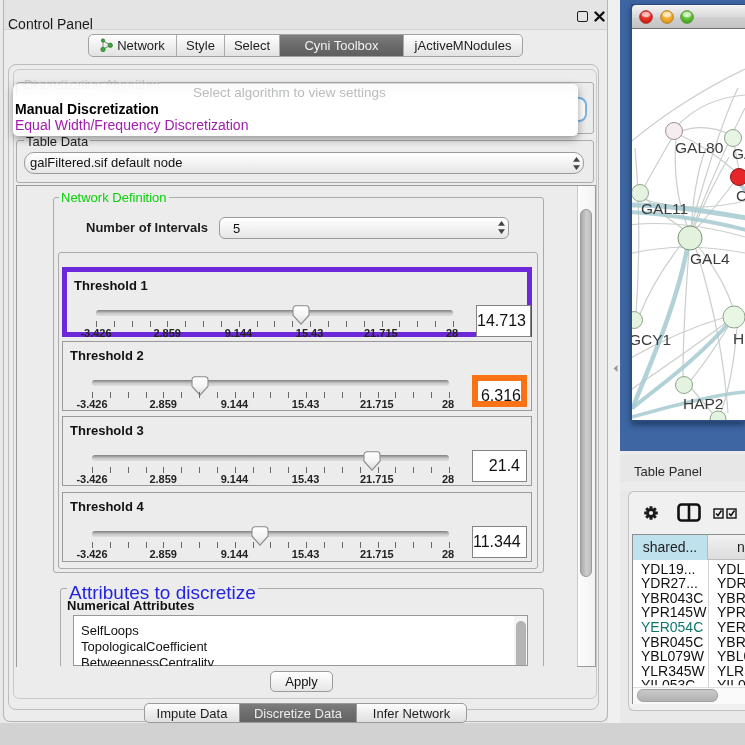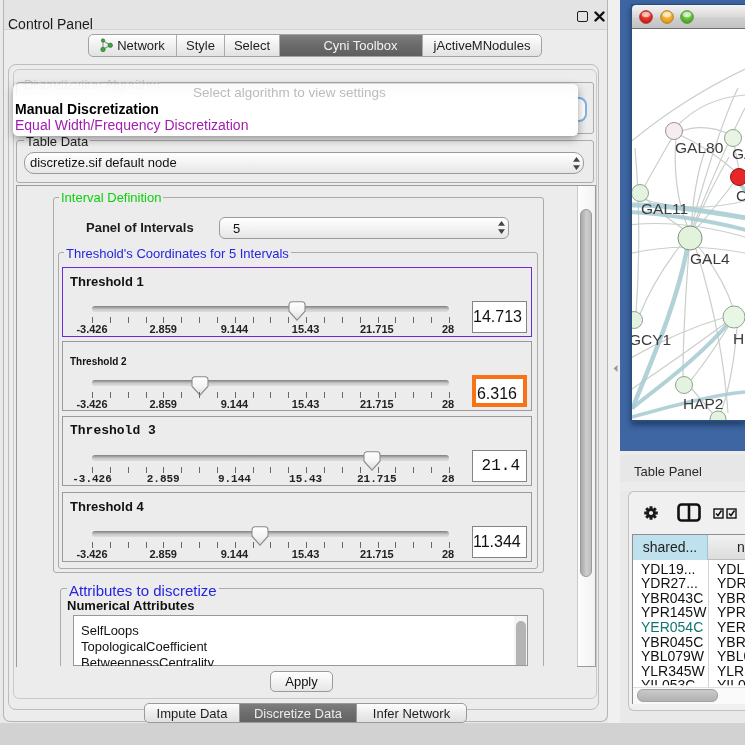--- a/index.html
+++ b/index.html
@@ -49,71 +49,70 @@
       <path d="M1.5,1.5 L9.5,9.5 M9.5,1.5 L1.5,9.5" stroke="#111" stroke-width="2.4" stroke-linecap="round"></path>
     </svg>
 <div class="abs" style="left:8px;top:64px;width:591px;height:646px;background:#ececec;border:1px solid #bdbdbd;border-radius:8px;box-sizing:border-box;"></div>
 <div class="abs" style="left:13px;top:69px;width:584px;height:630px;background:#ececec;border:1px solid #c9c9c9;border-radius:6px;box-sizing:border-box;"></div>
 <div class="abs" style="left:16px;top:82px;width:576px;height:50px;border:1px solid #ababab;border-radius:3px;"></div>
 <div class="abs" style="left:24px;top:77px;white-space:nowrap;font-size:13px;color:#c4c8c4;">Discretization Algorithm</div>
 <div class="abs" style="left:560px;top:97px;width:27px;height:25px;border:2.5px solid #7eb3e0;border-radius:8px;background:#fff;box-sizing:border-box;"></div>
 <div class="abs" style="left:16px;top:140px;width:576px;height:41px;border:1px solid #ababab;border-radius:3px;"></div>
 <div class="abs" style="left:24px;top:134px;white-space:nowrap;font-size:13px;color:#1d1d1d;background:#ececec;padding:0 2px;">Table Data</div>
 <div class="abs aqua" style="left:24px;top:152px;width:560px;height:22px;border-radius:10px;"></div>
-<div class="abs" style="left:30px;top:155px;white-space:nowrap;font-size:13px;color:#111;">discretize.sif default node</div>
+<div class="abs" style="left:30px;top:155px;white-space:nowrap;font-size:13px;color:#111;">galFiltered.sif default node</div>
 <svg class="abs" style="left:572px;top:157px" width="9" height="13" viewBox="0 0 9 13">
       <path d="M4.5,0 L8,4.7 H1 Z" fill="#444"></path>
       <path d="M4.5,13 L1,8.3 H8 Z" fill="#444"></path>
     </svg>
 <div class="abs" style="left:16px;top:185px;width:580px;height:482px;border:1px solid #9a9a9a;background:#ececec;box-sizing:border-box;"></div>
 <div class="abs" style="left:577px;top:186px;width:1px;height:480px;background:#c9c9c9;"></div>
 <div class="abs" style="left:578px;top:186px;width:17px;height:480px;background:linear-gradient(90deg,#fdfdfd,#f2f2f2);"></div>
 <div class="abs" style="left:580px;top:209px;width:12px;height:368px;background:linear-gradient(90deg,#a8a8a8,#cdcdcd 55%,#bdbdbd);border:1px solid #9a9a9a;border-radius:6px;box-sizing:border-box;"></div>
 <div class="abs" style="left:53px;top:197px;width:489px;height:374px;border:1px solid #ababab;border-radius:3px;"></div>
-<div class="abs" style="left:59px;top:190px;white-space:nowrap;font-size:13px;color:#0ad10a;background:#ececec;padding:0 2px;">Interval Definition</div>
-<div class="abs" style="left:86px;top:220px;white-space:nowrap;font-size:13px;font-weight:bold;color:#1d1d1d;">Panel of Intervals</div>
+<div class="abs" style="left:59px;top:190px;white-space:nowrap;font-size:13px;color:#0ad10a;background:#ececec;padding:0 2px;">Network Definition</div>
+<div class="abs" style="left:86px;top:220px;white-space:nowrap;font-size:13px;font-weight:bold;color:#1d1d1d;">Number of Intervals</div>
 <div class="abs aqua" style="left:219px;top:217px;width:290px;height:22px;border-radius:6px;"></div>
 <div class="abs" style="left:233px;top:221px;white-space:nowrap;font-size:13px;color:#111;">5</div>
 <svg class="abs" style="left:497px;top:221px" width="9" height="13" viewBox="0 0 9 13">
       <path d="M4.5,0 L8,4.7 H1 Z" fill="#444"></path>
       <path d="M4.5,13 L1,8.3 H8 Z" fill="#444"></path>
     </svg>
 <div class="abs" style="left:58px;top:252px;width:478px;height:315px;border:1px solid #ababab;border-radius:3px;"></div>
-<div class="abs" style="left:64px;top:246px;white-space:nowrap;font-size:13px;color:#2525e0;background:#ececec;padding:0 2px;">Threshold's Coordinates for 5 Intervals</div>
-<div class="abs" style="left:62px;top:266.5px;width:470px;height:70px;border:1px solid #6d28d9;box-sizing:border-box;">
+<div class="abs" style="left:62px;top:266.5px;width:470px;height:70px;border:5px solid #6d28d9;box-sizing:border-box;">
 <div class="abs" style="left:7px;top:6px;font-size:13px;font-weight:bold;color:#111;">Threshold 1</div>
 <div class="abs" style="left:29px;top:38px;width:357px;height:6px;border-radius:3px;background:linear-gradient(#7f7f7f,#c9c9c9 55%,#dedede);"></div>
 <svg class="abs" style="left:225.0px;top:33.5px" width="18" height="20" viewBox="0 0 18 20">
         <path d="M4,0.7 L14,0.7 A3,3 0 0 1 17,3.7 L17,10.2 L9,19.2 L1,10.2 L1,3.7 A3,3 0 0 1 4,0.7 Z" fill="url(#thumbg)" stroke="#8b8b8b" stroke-width="1.1"></path>
       </svg>
 <div class="abs" style="left:29px;top:49.5px;width:358px;height:6px;background:repeating-linear-gradient(to right,#686868 0px,#686868 1px,transparent 1px,transparent 17.85px);"></div>
 <div class="abs" style="left:29px;top:55.5px;transform:translateX(-50%);font-size:11px;font-weight:bold;color:#222;">-3.426</div>
 <div class="abs" style="left:100.2px;top:55.5px;transform:translateX(-50%);font-size:11px;font-weight:bold;color:#222;">2.859</div>
 <div class="abs" style="left:171.4px;top:55.5px;transform:translateX(-50%);font-size:11px;font-weight:bold;color:#222;">9.144</div>
 <div class="abs" style="left:242.6px;top:55.5px;transform:translateX(-50%);font-size:11px;font-weight:bold;color:#222;">15.43</div>
 <div class="abs" style="left:313.8px;top:55.5px;transform:translateX(-50%);font-size:11px;font-weight:bold;color:#222;">21.715</div>
 <div class="abs" style="left:385px;top:55.5px;transform:translateX(-50%);font-size:11px;font-weight:bold;color:#222;">28</div>
 <div class="abs" style="left:409px;top:33px;width:55px;height:32px;background:#fff;border:1px solid #848484;box-sizing:border-box;font-size:16px;color:#111;text-align:right;line-height:30px;padding-right:6px;">14.713</div>
 </div>
 <div class="abs" style="left:62px;top:341.0px;width:470px;height:70px;border:1px solid #9a9a9a;box-sizing:border-box;">
-<div class="abs" style="left:7px;top:6px;font-size:10px;font-weight:bold;color:#111;margin-top:8px;">Threshold 2</div>
+<div class="abs" style="left:7px;top:6px;font-size:13px;font-weight:bold;color:#111;">Threshold 2</div>
 <div class="abs" style="left:29px;top:38px;width:357px;height:6px;border-radius:3px;background:linear-gradient(#7f7f7f,#c9c9c9 55%,#dedede);"></div>
 <svg class="abs" style="left:128.0px;top:33.5px" width="18" height="20" viewBox="0 0 18 20">
         <path d="M4,0.7 L14,0.7 A3,3 0 0 1 17,3.7 L17,10.2 L9,19.2 L1,10.2 L1,3.7 A3,3 0 0 1 4,0.7 Z" fill="url(#thumbg)" stroke="#8b8b8b" stroke-width="1.1"></path>
       </svg>
 <div class="abs" style="left:29px;top:49.5px;width:358px;height:6px;background:repeating-linear-gradient(to right,#686868 0px,#686868 1px,transparent 1px,transparent 17.85px);"></div>
 <div class="abs" style="left:29px;top:55.5px;transform:translateX(-50%);font-size:11px;font-weight:bold;color:#222;">-3.426</div>
 <div class="abs" style="left:100.2px;top:55.5px;transform:translateX(-50%);font-size:11px;font-weight:bold;color:#222;">2.859</div>
 <div class="abs" style="left:171.4px;top:55.5px;transform:translateX(-50%);font-size:11px;font-weight:bold;color:#222;">9.144</div>
 <div class="abs" style="left:242.6px;top:55.5px;transform:translateX(-50%);font-size:11px;font-weight:bold;color:#222;">15.43</div>
 <div class="abs" style="left:313.8px;top:55.5px;transform:translateX(-50%);font-size:11px;font-weight:bold;color:#222;">21.715</div>
 <div class="abs" style="left:385px;top:55.5px;transform:translateX(-50%);font-size:11px;font-weight:bold;color:#222;">28</div>
-<div class="abs" style="left:409px;top:33px;width:55px;height:32px;background:#fff;border:4px solid #f97316;box-sizing:border-box;font-size:16px;color:#111;text-align:right;line-height:30px;padding-right:6px;">6.316</div>
-</div>
-<div class="abs" style="left:62px;top:416.0px;width:470px;height:70px;border:1px solid #9a9a9a;box-sizing:border-box;font-family:Liberation Mono, monospace;">
+<div class="abs" style="left:409px;top:33px;width:55px;height:32px;background:#fff;border:6px solid #f97316;box-sizing:border-box;font-size:16px;color:#111;text-align:right;line-height:30px;">6.316</div>
+</div>
+<div class="abs" style="left:62px;top:416.0px;width:470px;height:70px;border:1px solid #9a9a9a;box-sizing:border-box;">
 <div class="abs" style="left:7px;top:6px;font-size:13px;font-weight:bold;color:#111;">Threshold 3</div>
 <div class="abs" style="left:29px;top:38px;width:357px;height:6px;border-radius:3px;background:linear-gradient(#7f7f7f,#c9c9c9 55%,#dedede);"></div>
 <svg class="abs" style="left:299.5px;top:33.5px" width="18" height="20" viewBox="0 0 18 20">
         <path d="M4,0.7 L14,0.7 A3,3 0 0 1 17,3.7 L17,10.2 L9,19.2 L1,10.2 L1,3.7 A3,3 0 0 1 4,0.7 Z" fill="url(#thumbg)" stroke="#8b8b8b" stroke-width="1.1"></path>
       </svg>
 <div class="abs" style="left:29px;top:49.5px;width:358px;height:6px;background:repeating-linear-gradient(to right,#686868 0px,#686868 1px,transparent 1px,transparent 17.85px);"></div>
 <div class="abs" style="left:29px;top:55.5px;transform:translateX(-50%);font-size:11px;font-weight:bold;color:#222;">-3.426</div>
 <div class="abs" style="left:100.2px;top:55.5px;transform:translateX(-50%);font-size:11px;font-weight:bold;color:#222;">2.859</div>
 <div class="abs" style="left:171.4px;top:55.5px;transform:translateX(-50%);font-size:11px;font-weight:bold;color:#222;">9.144</div>
 <div class="abs" style="left:242.6px;top:55.5px;transform:translateX(-50%);font-size:11px;font-weight:bold;color:#222;">15.43</div>
@@ -130,40 +129,40 @@
 <div class="abs" style="left:29px;top:49.5px;width:358px;height:6px;background:repeating-linear-gradient(to right,#686868 0px,#686868 1px,transparent 1px,transparent 17.85px);"></div>
 <div class="abs" style="left:29px;top:55.5px;transform:translateX(-50%);font-size:11px;font-weight:bold;color:#222;">-3.426</div>
 <div class="abs" style="left:100.2px;top:55.5px;transform:translateX(-50%);font-size:11px;font-weight:bold;color:#222;">2.859</div>
 <div class="abs" style="left:171.4px;top:55.5px;transform:translateX(-50%);font-size:11px;font-weight:bold;color:#222;">9.144</div>
 <div class="abs" style="left:242.6px;top:55.5px;transform:translateX(-50%);font-size:11px;font-weight:bold;color:#222;">15.43</div>
 <div class="abs" style="left:313.8px;top:55.5px;transform:translateX(-50%);font-size:11px;font-weight:bold;color:#222;">21.715</div>
 <div class="abs" style="left:385px;top:55.5px;transform:translateX(-50%);font-size:11px;font-weight:bold;color:#222;">28</div>
 <div class="abs" style="left:409px;top:33px;width:55px;height:32px;background:#fff;border:1px solid #848484;box-sizing:border-box;font-size:16px;color:#111;text-align:right;line-height:30px;padding-right:6px;">11.344</div>
 </div>
 <div class="abs" style="left:60px;top:588px;width:482px;height:100px;border:1px solid #ababab;border-radius:3px;clip-path:inset(0 0 22px 0);"></div>
-<div class="abs" style="left:67px;top:582px;white-space:nowrap;font-size:15px;color:#2525e0;background:#ececec;padding:0 2px;">Attributes to discretize</div>
+<div class="abs" style="left:67px;top:582px;white-space:nowrap;font-size:19px;color:#2525e0;background:#ececec;padding:0 2px;">Attributes to discretize</div>
 <div class="abs" style="left:67px;top:598px;white-space:nowrap;font-size:13px;font-weight:bold;color:#111;">Numerical Attributes</div>
 <div class="abs" style="left:73px;top:615px;width:455px;height:51px;background:#fff;border:1px solid #989898;box-sizing:border-box;"></div>
 <div class="abs" style="left:81px;top:623px;white-space:nowrap;font-size:13px;color:#111;">SelfLoops</div>
 <div class="abs" style="left:81px;top:639px;white-space:nowrap;font-size:13px;color:#111;">TopologicalCoefficient</div>
 <div class="abs" style="left:81px;top:655px;white-space:nowrap;font-size:13px;color:#111;clip-path:inset(0 0 3px 0);">BetweennessCentrality</div>
 <div class="abs" style="left:514px;top:616px;width:13px;height:49px;background:#f4f4f4;"></div>
 <div class="abs" style="left:516px;top:621px;width:10px;height:44px;background:#b4b4b4;border-radius:5px 5px 0 0;"></div>
 <div class="abs" style="left:17px;top:666px;width:560px;height:4px;background:#ececec;"></div>
 <div class="abs aqua" style="left:270px;top:671px;width:63px;height:21px;border-radius:5px;text-align:center;font-size:13px;color:#111;line-height:19px;">Apply</div>
 <div class="abs" style="left:88px;top:34px;height:23px;border:1px solid #a2a2a2;border-radius:5px;background:linear-gradient(#ffffff,#f0f0f0 50%,#e2e2e2);box-sizing:border-box;display:flex;font-size:13px;color:#1d1d1d;overflow:hidden;">
 <div style="width:87px;border-right:1px solid #aaa;display:flex;align-items:center;justify-content:center;gap:4px;"><svg width="13" height="15" viewBox="0 0 13 15">
           <path d="M3,3 L3,11 M3.5,11 L10,7.5 M3.5,3 L10,7" stroke="#8a9a8a" stroke-width="1.1" fill="none"></path>
           <circle cx="3" cy="2.5" r="1.7" fill="#3fa63f" stroke="#2c7a2c" stroke-width="0.7"></circle>
           <circle cx="3" cy="11.5" r="2.2" fill="#3fa63f" stroke="#2c7a2c" stroke-width="0.7"></circle>
           <circle cx="10.3" cy="7.3" r="2.2" fill="#3fa63f" stroke="#2c7a2c" stroke-width="0.7"></circle>
         </svg>Network</div>
 <div style="width:47px;border-right:1px solid #aaa;display:flex;align-items:center;justify-content:center;">Style</div>
 <div style="width:54px;border-right:1px solid #aaa;display:flex;align-items:center;justify-content:center;">Select</div>
-<div style="width:123px;background:linear-gradient(#7d7d7d,#6a6a6a 50%,#5f5f5f);color:#f2f2f2;display:flex;align-items:center;justify-content:center;padding-left:19px;">Cyni Toolbox</div>
+<div style="width:123px;background:linear-gradient(#7d7d7d,#6a6a6a 50%,#5f5f5f);color:#f2f2f2;display:flex;align-items:center;justify-content:center;">Cyni Toolbox</div>
 <div style="width:118px;border-left:1px solid #aaa;display:flex;align-items:center;justify-content:center;">jActiveMNodules</div>
 </div>
 <div class="abs" style="left:144px;top:703px;height:20px;border:1px solid #9a9a9a;border-radius:5px;background:linear-gradient(#fdfdfd,#ededed 50%,#e0e0e0);box-sizing:border-box;display:flex;font-size:13px;color:#1d1d1d;overflow:hidden;">
 <div style="width:95px;border-right:1px solid #9a9a9a;display:flex;align-items:center;justify-content:center;box-sizing:border-box;">Impute Data</div>
 <div style="width:116px;background:linear-gradient(#7d7d7d,#6d6d6d 50%,#636363);color:#ededed;display:flex;align-items:center;justify-content:center;">Discretize Data</div>
 <div style="width:110px;border-left:1px solid #9a9a9a;display:flex;align-items:center;justify-content:center;box-sizing:border-box;">Infer Network</div>
 </div>
 <svg class="abs" style="left:612px;top:364px" width="7" height="9" viewBox="0 0 7 9">
       <path d="M1.5,4.5 L5.5,1 L5.5,8 Z" fill="#9a9a9a"></path>
     </svg>

